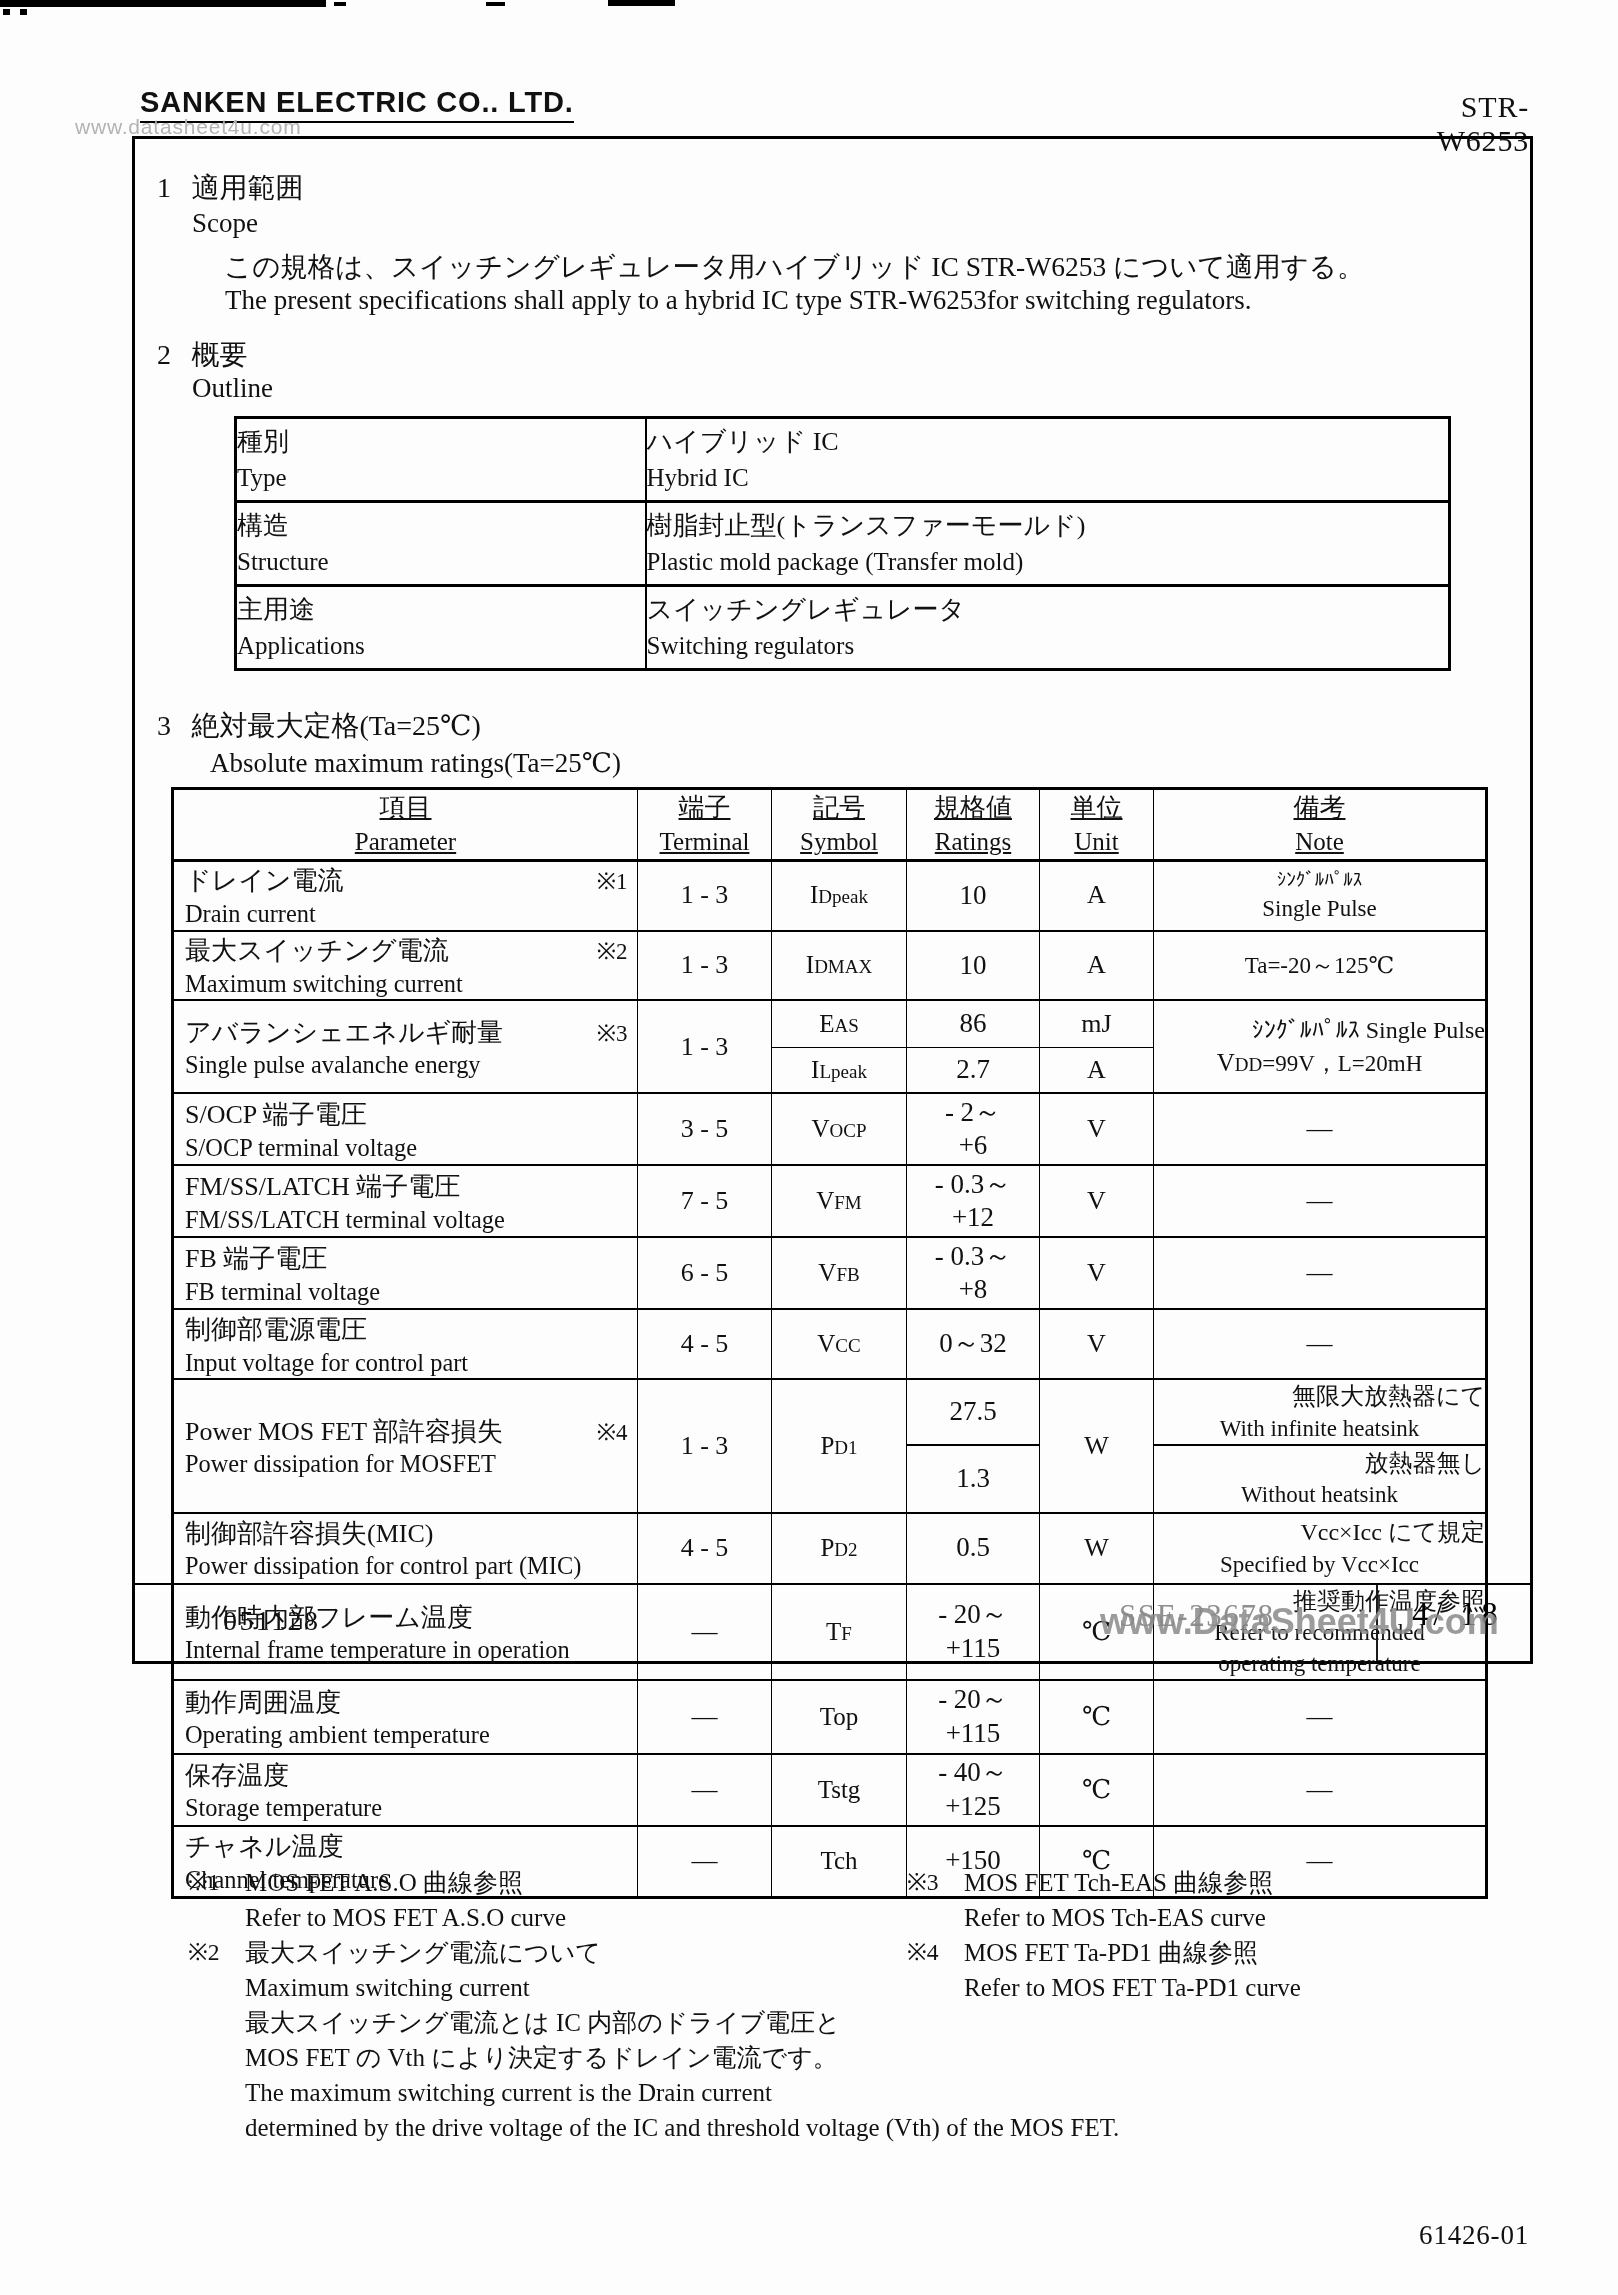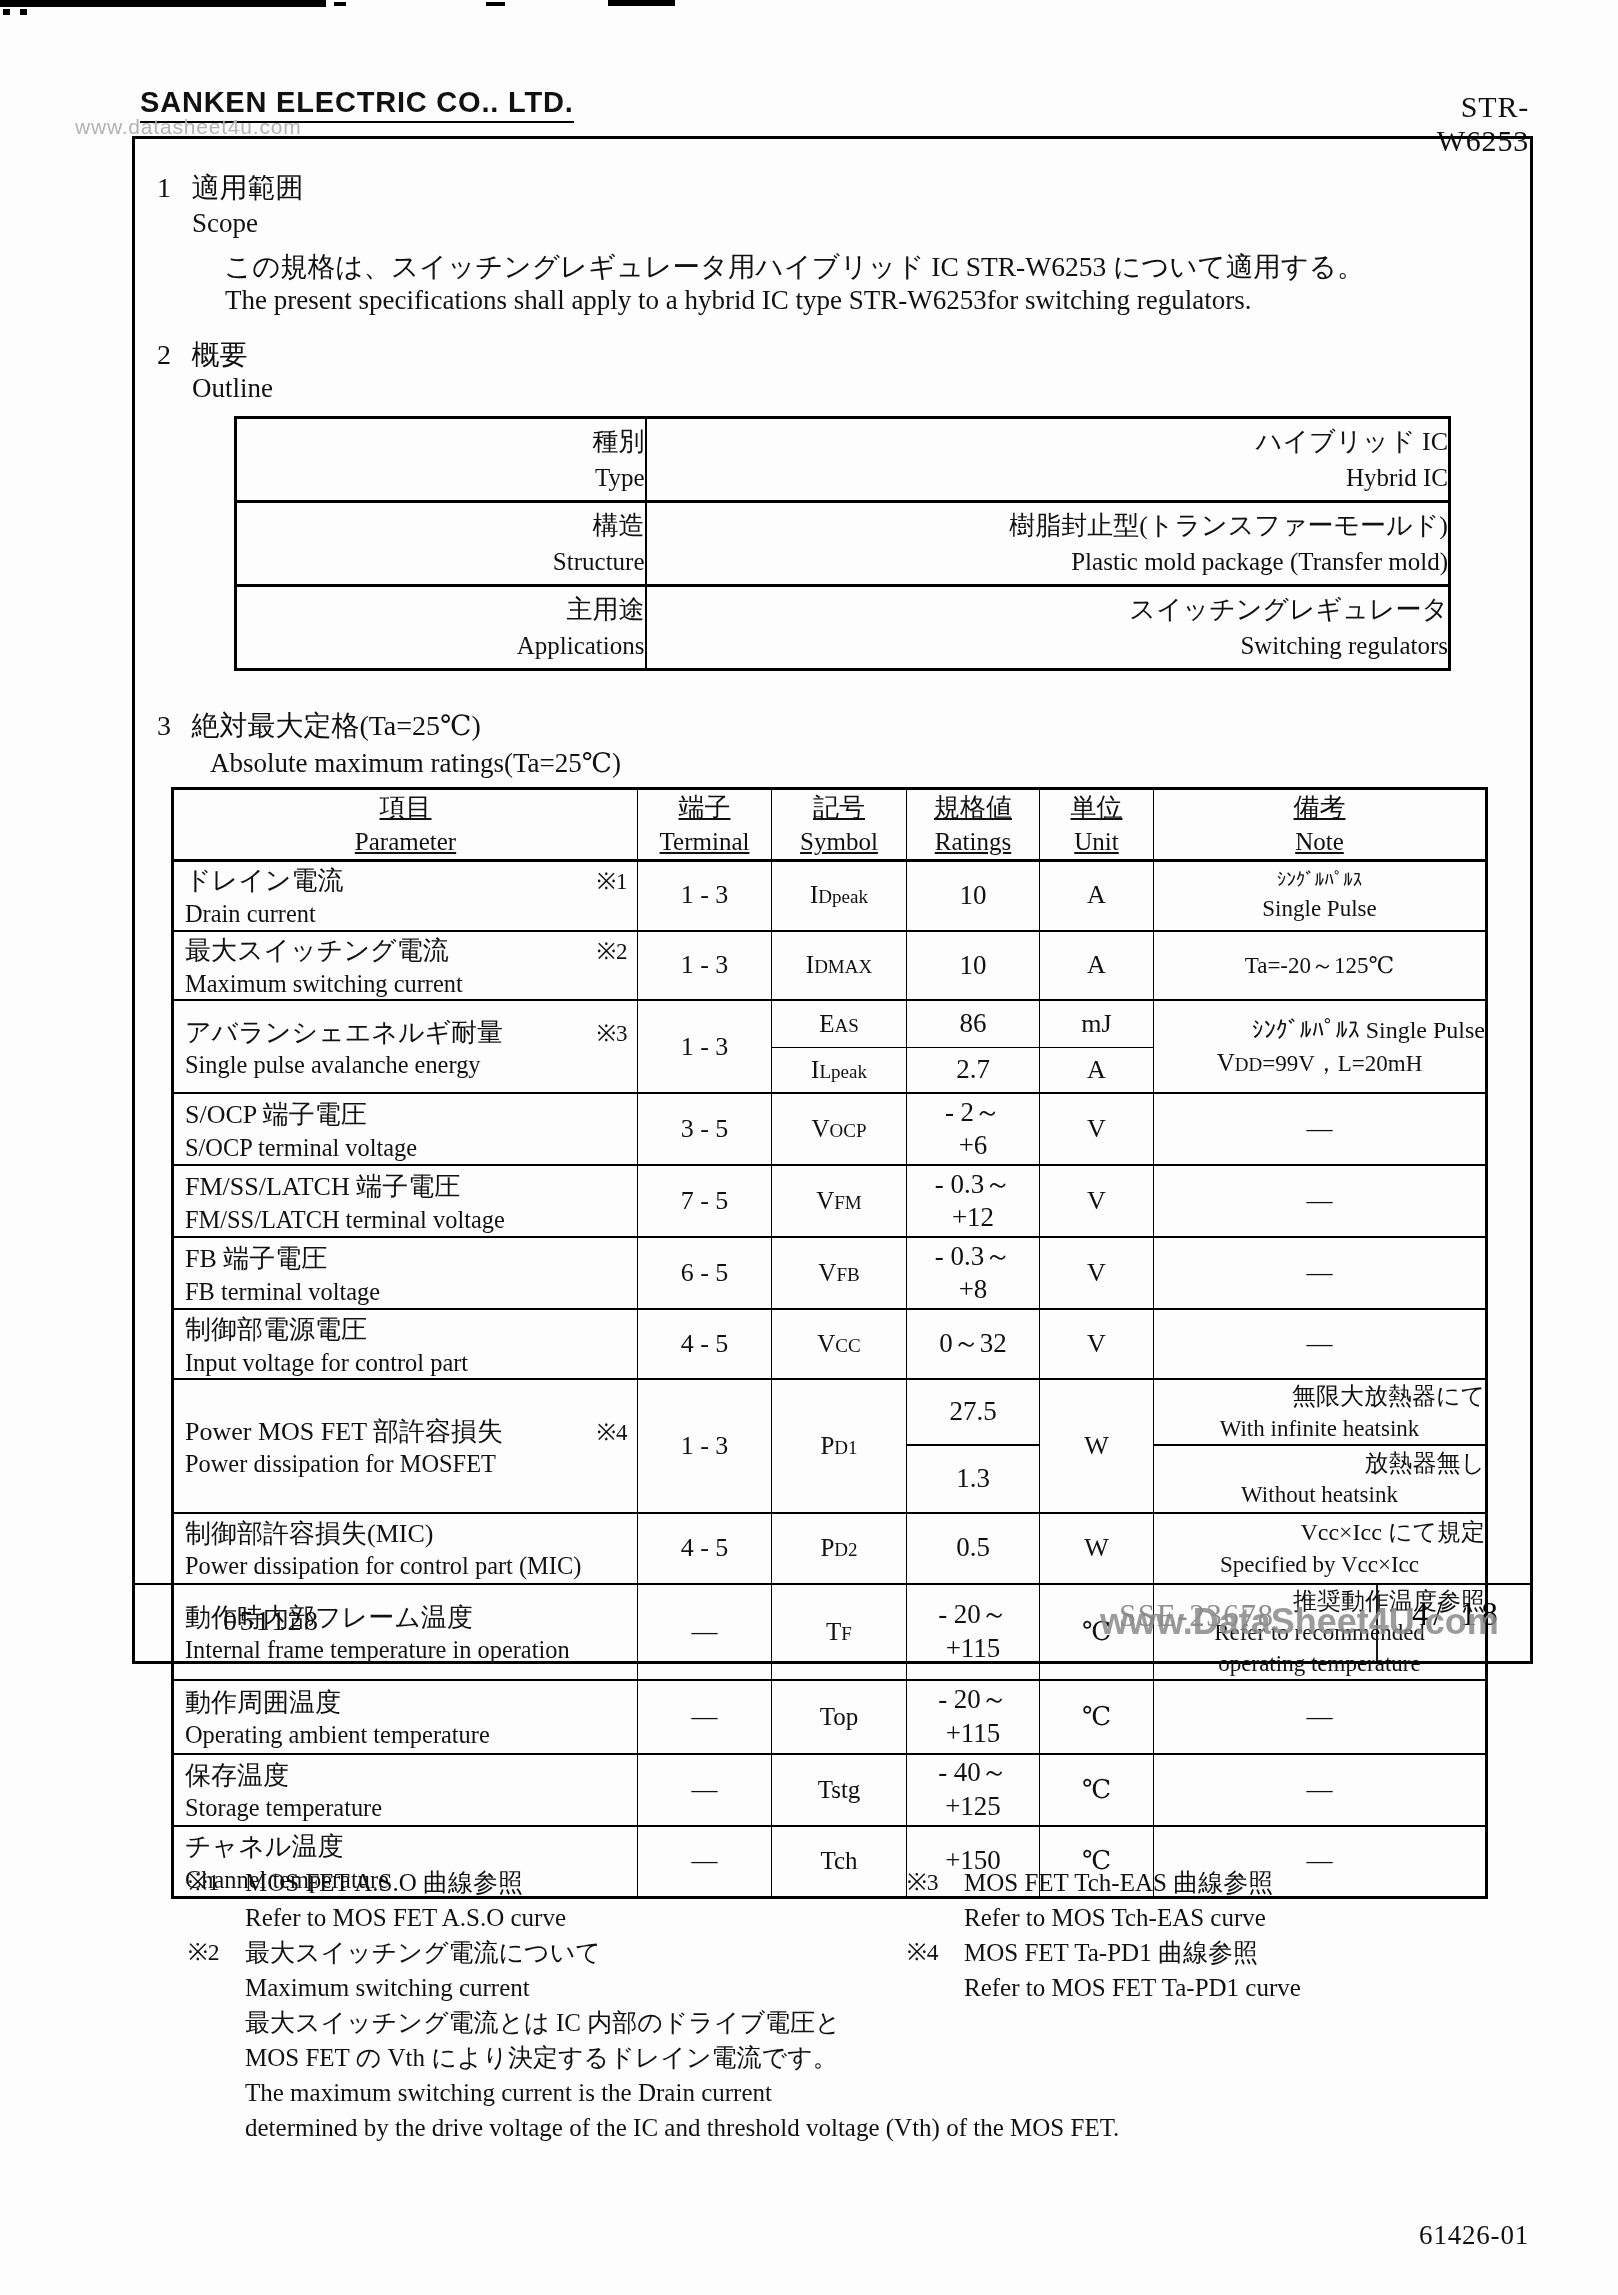--- a/index.html
+++ b/index.html
@@ -21,21 +21,21 @@
   .h-num{display:inline-block;margin-right:20.4px;}
   .sec-h{font-size:28px;white-space:nowrap;}
   .sec-en{font-size:27px;}
   .body-jp{font-size:27.5px;white-space:nowrap;}
   .body-en{font-size:27px;white-space:nowrap;}
 
   
   table{border-collapse:collapse;table-layout:fixed;}
   .outline{width:1215px;border:3.1px solid #000;}
   .outline td{border:2.4px solid #000;border-top-width:3.1px;border-bottom-width:3.1px;height:81px;
-              text-align:right;vertical-align:middle;padding:0;}
+              text-align:left;vertical-align:middle;padding:0;}
   .outline .lj{font-size:26px;line-height:1.4;}
   .outline .le{font-size:25px;line-height:1.4;}
 
   
   .ratings{width:1314px;border:3.1px solid #000;}
   .ratings td,.ratings th{border-left:1.6px solid #000;border-right:1.6px solid #000;
        border-top:2.4px solid #000;border-bottom:2.4px solid #000;padding:0;vertical-align:middle;font-weight:normal;}
   .ratings th{border-bottom:3.1px solid #000;}
   .hj{font-size:26px;line-height:1.35;}
   .he{font-size:25px;line-height:1.35;}

